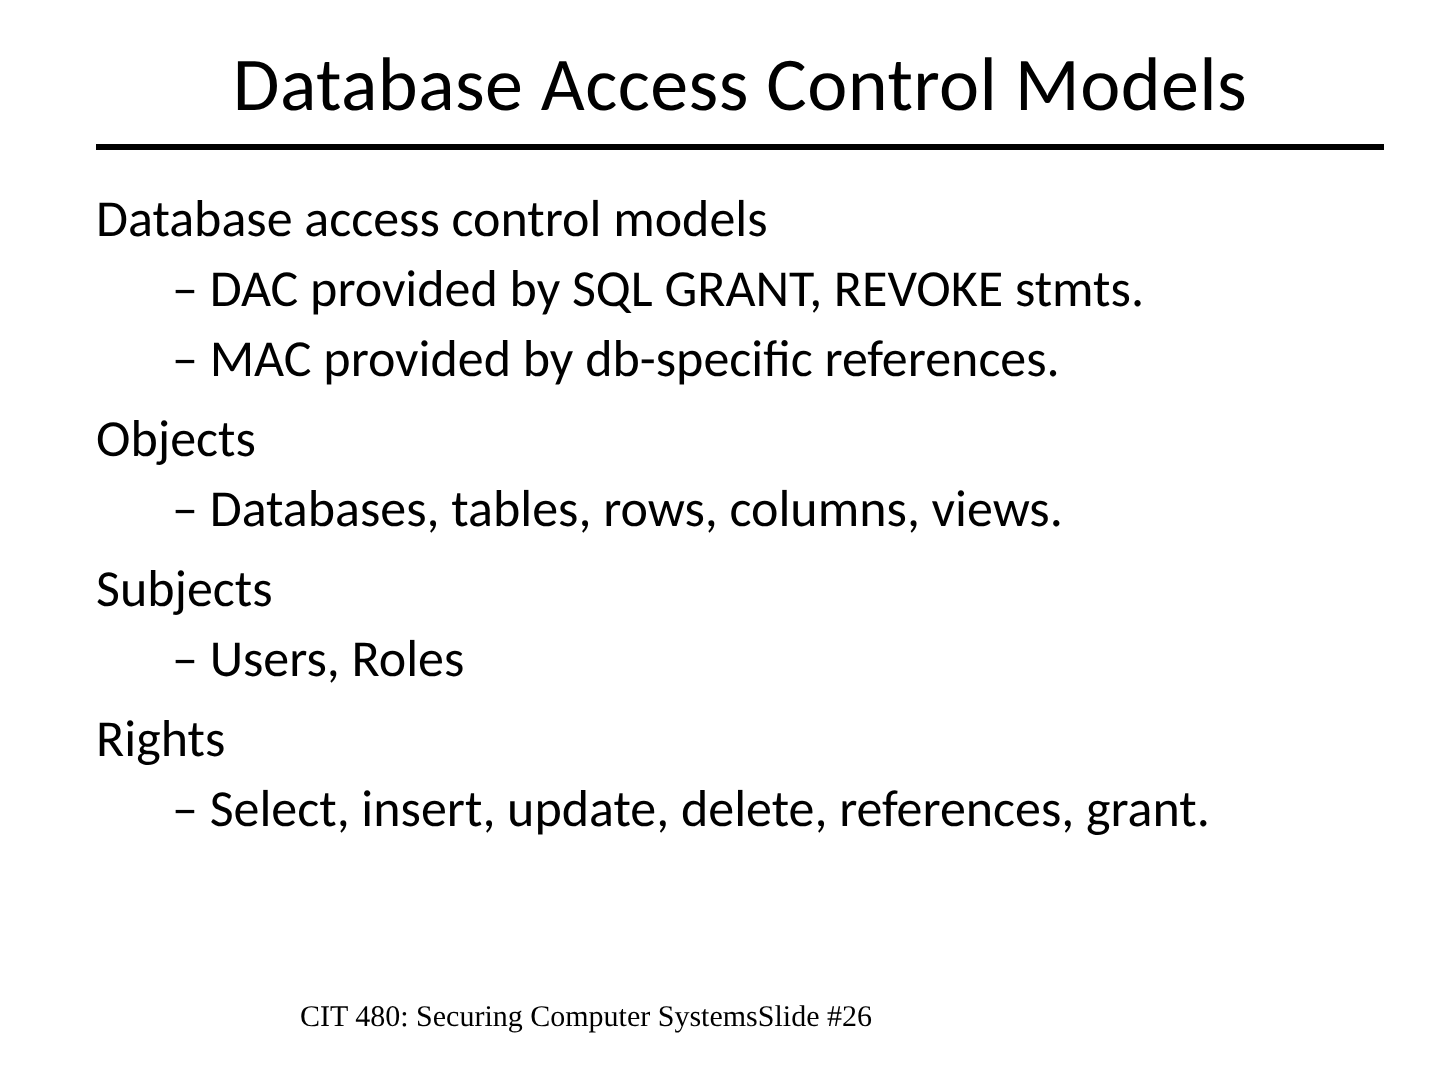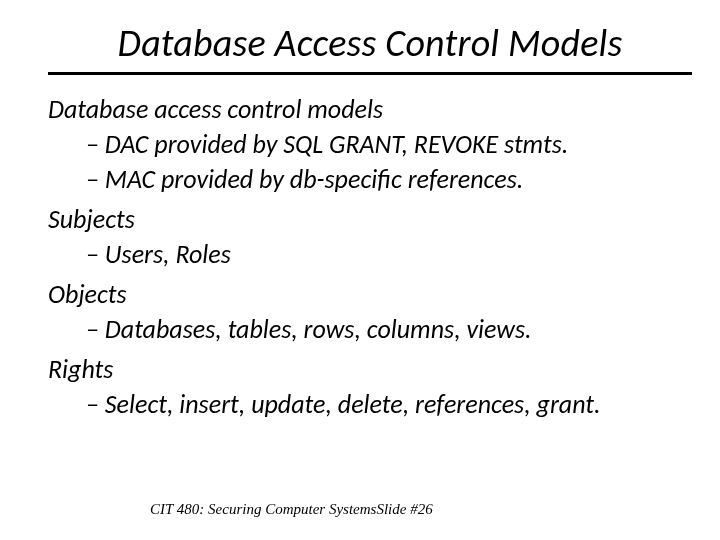--- a/index.html
+++ b/index.html
@@ -1,17 +1,17 @@
 <!DOCTYPE html>
 <html><head>
 <meta charset="utf-8">
 <style>
   * { margin: 0; padding: 0; box-sizing: border-box; }
   html, body { width: 720px; height: 540px; background: #fff; font-family: Calibri, "Segoe UI", Arial, sans-serif; color: #000; }
-  .slide { width: 720px; height: 540px; position: relative; padding: 20px 28px 0 48px; font-style: italic; }
+  .slide { width: 720px; height: 540px; position: relative; padding: 20px 28px 0 48px; }
   .title { font-size: 38px; font-weight: 400; text-align: center; padding-bottom: 6px; border-bottom: 3px solid #000; margin-bottom: 18px; letter-spacing: 0.2px; }
   .section-heading { font-size: 26px; font-weight: 400; margin-top: 6px; margin-bottom: 2px; }
   .bullets { list-style: none; padding-left: 38px; margin-bottom: 6px; }
   .bullets li { font-size: 26px; line-height: 1.35; }
   .bullets li::before { content: "– "; }
   .footer { position: absolute; bottom: 22px; left: 0; width: 720px; display: flex; justify-content: flex-start; padding: 0 56px 0 150px; font-family: "Times New Roman", Times, serif; font-size: 15px; }
 </style>
 </head>
 <body>
 
@@ -20,30 +20,30 @@
 
   <div>
     <div class="section-heading">Database access control models</div>
     <ul class="bullets">
       <li>DAC provided by SQL GRANT, REVOKE stmts.</li>
       <li>MAC provided by db-specific references.</li>
     </ul>
   </div>
 
   <div>
-    <div class="section-heading">Subjects</div>
+    <div class="section-heading">Objects</div>
     <ul class="bullets">
-      <li>Users, Roles</li>
+      <li>Databases, tables, rows, columns, views.</li>
     </ul>
   </div>
 
   <div>
-    <div class="section-heading">Objects</div>
+    <div class="section-heading">Subjects</div>
     <ul class="bullets">
-      <li>Databases, tables, rows, columns, views.</li>
+      <li>Users, Roles</li>
     </ul>
   </div>
 
   <div>
     <div class="section-heading">Rights</div>
     <ul class="bullets">
       <li>Select, insert, update, delete, references, grant.</li>
     </ul>
   </div>
 

